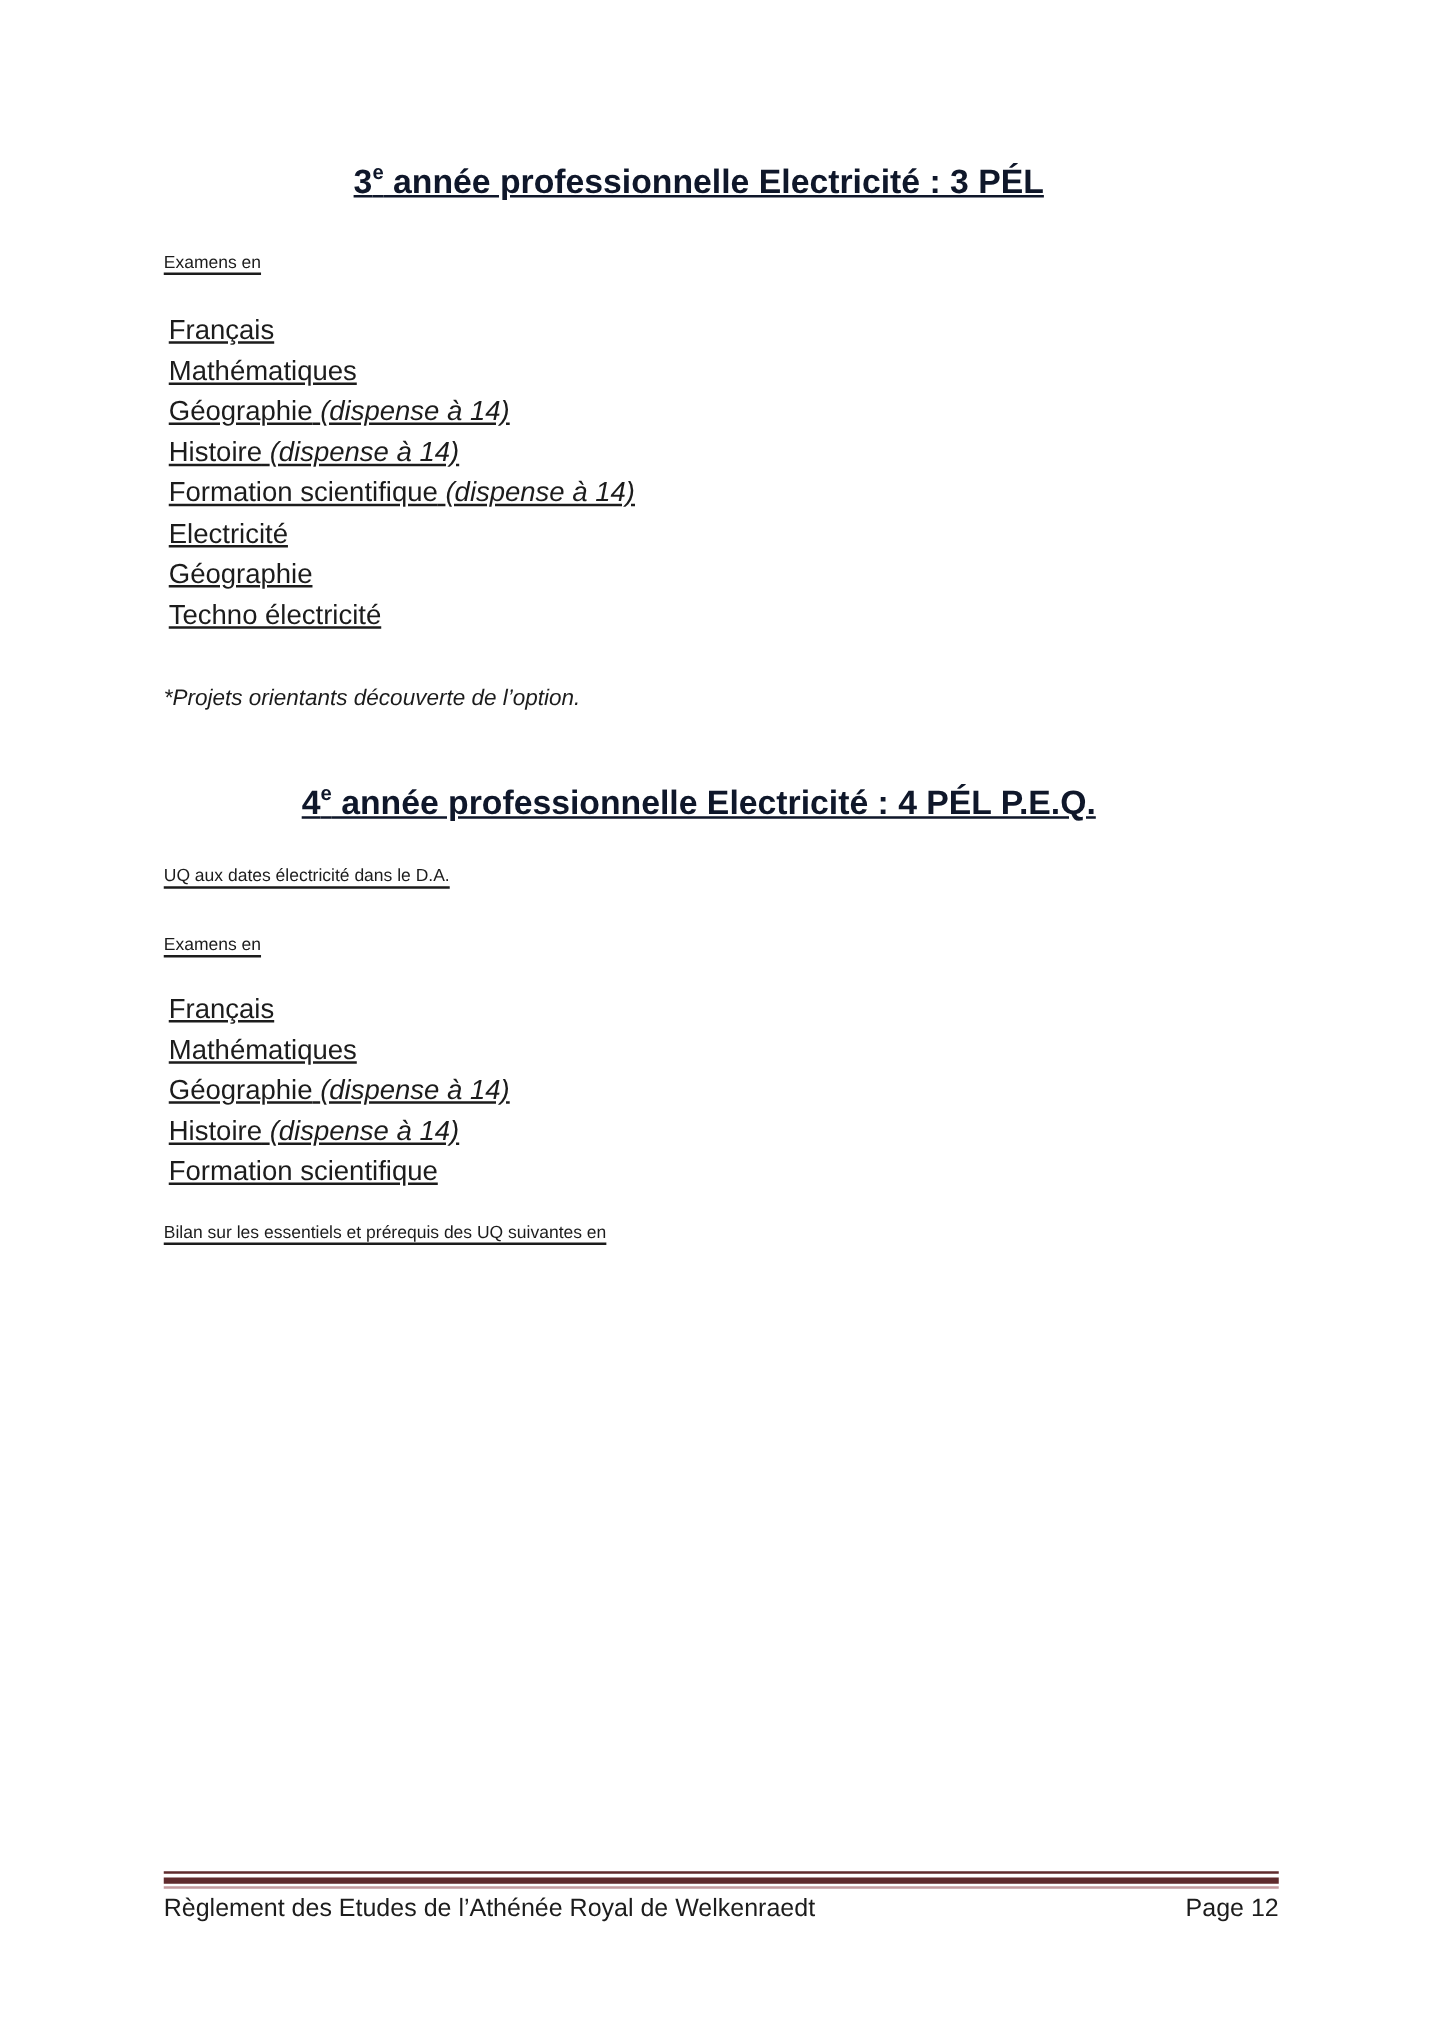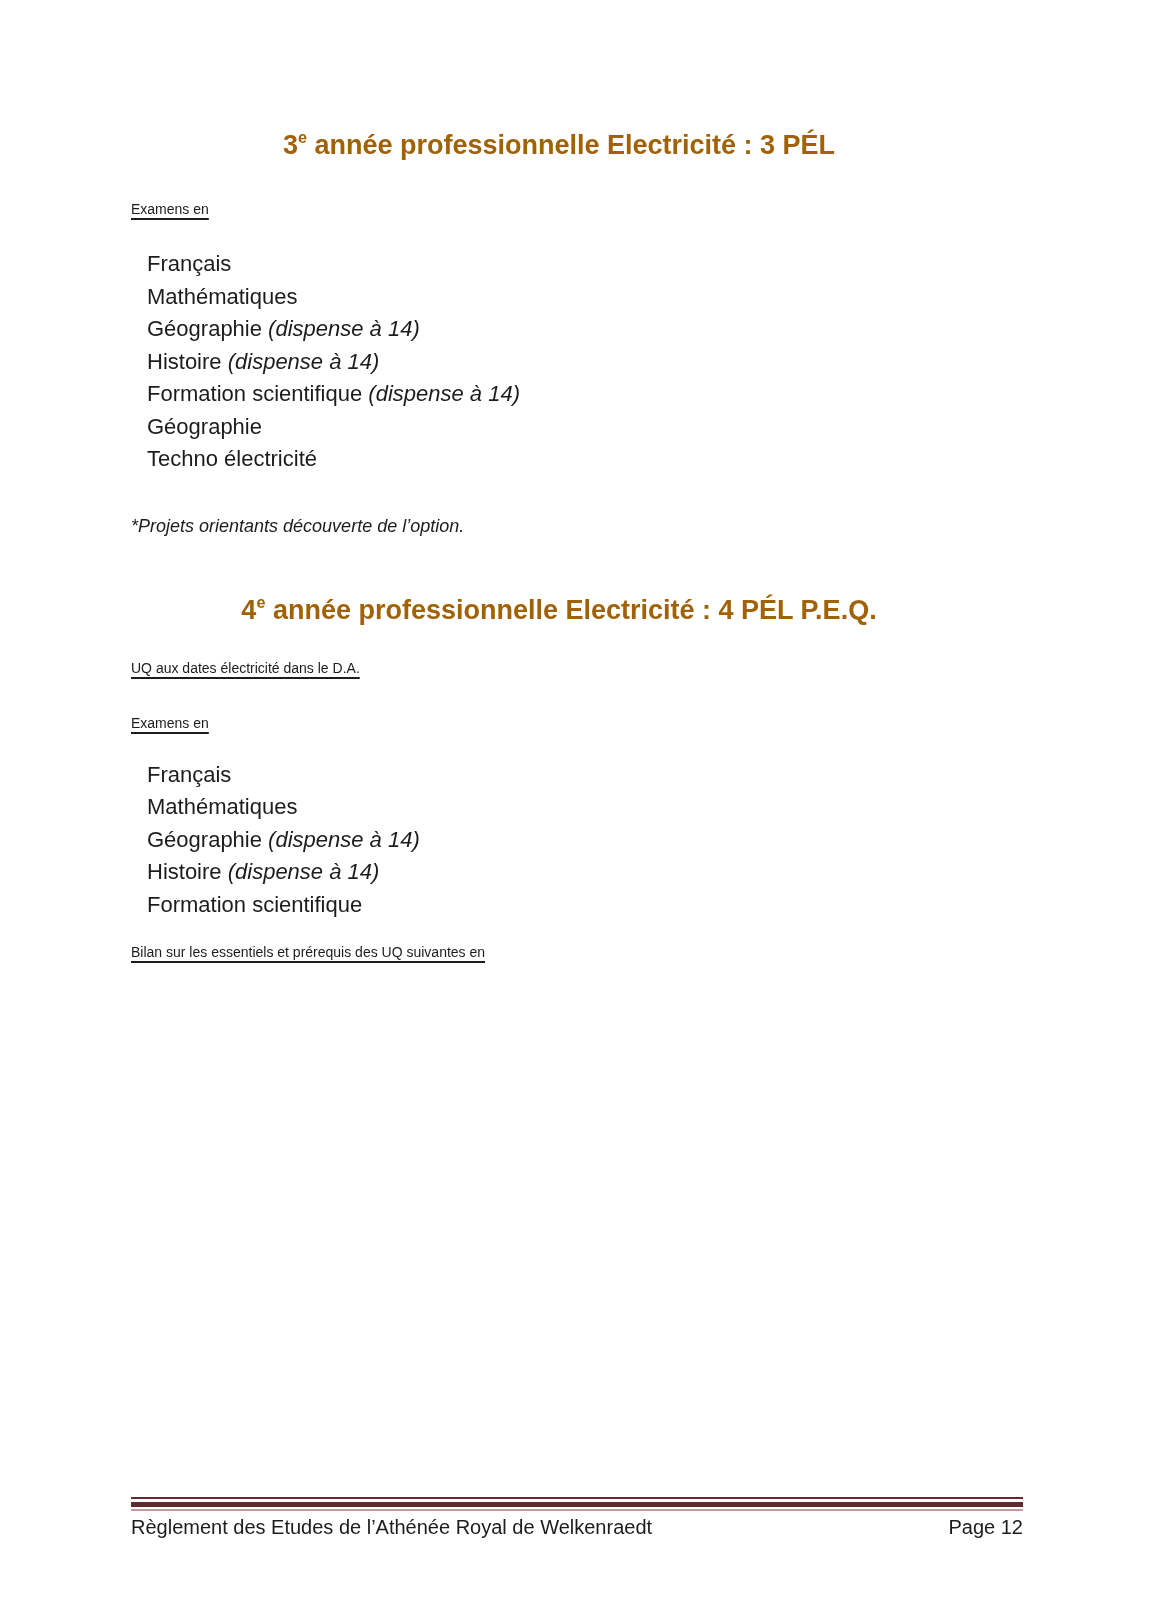--- a/index.html
+++ b/index.html
@@ -14,21 +14,22 @@
   }
   .content { padding: 0 132px 0 131px; }
 
   h1.doc-title {
     margin: 0;
     padding: 0 36px 0 0;
     font-size: 27px;
     line-height: 36px;
     font-weight: bold;
     text-align: center;
-    color: #a16207;
+    color: #0f172a;
+    text-decoration: underline;
   }
   h1.doc-title sup {
     font-size: 0.60em;
     position: relative;
     top: -0.05em;
     vertical-align: super;
     line-height: 0;
   }
   #title-1 { margin-top: 127px; }
   #title-2 { margin-top: 52px; }
@@ -39,21 +40,21 @@
     line-height: 28px;
     text-decoration: underline;
     text-decoration-thickness: 1.5px;
     text-underline-offset: 4px;
   }
   #exams-1 { margin-top: 32px; }
   #uq-heading { margin-top: 26px; }
   #exams-2 { margin-top: 27px; }
   #bilan-heading { margin-top: 17px; }
 
-  .subject-list { margin: 16px; }
+  .subject-list { margin: 4px; text-decoration: underline; }
   #subject-list-1 { margin-top: 25px; }
   #subject-list-2 { margin-top: 22px; }
   .subject-item {
     font-size: 22px;
     line-height: 32.5px;
     white-space: nowrap;
   }
   .subject-note { font-style: italic; }
 
   .footnote {
@@ -98,20 +99,21 @@
     <h1 class="doc-title" id="title-1"><span>3</span><sup>e</sup><span> année professionnelle Electricité : 3 PÉL</span></h1>
 
     <p class="label" id="exams-1">Examens en</p>
 
     <div class="subject-list" id="subject-list-1">
       <div class="subject-item"><span>Français</span> <span class="subject-note"></span></div>
       <div class="subject-item"><span>Mathématiques</span> <span class="subject-note"></span></div>
       <div class="subject-item"><span>Géographie</span> <span class="subject-note">(dispense à 14)</span></div>
       <div class="subject-item"><span>Histoire</span> <span class="subject-note">(dispense à 14)</span></div>
       <div class="subject-item"><span>Formation scientifique</span> <span class="subject-note">(dispense à 14)</span></div>
+      <div class="subject-item"><span>Electricité</span> <span class="subject-note"></span></div>
       <div class="subject-item"><span>Géographie</span> <span class="subject-note"></span></div>
       <div class="subject-item"><span>Techno électricité</span> <span class="subject-note"></span></div>
     </div>
 
     <p class="footnote">*Projets orientants découverte de l’option.</p>
 
     <h1 class="doc-title" id="title-2"><span>4</span><sup>e</sup><span> année professionnelle Electricité : 4 PÉL P.E.Q.</span></h1>
 
     <p class="label" id="uq-heading">UQ aux dates électricité dans le D.A.</p>
 

